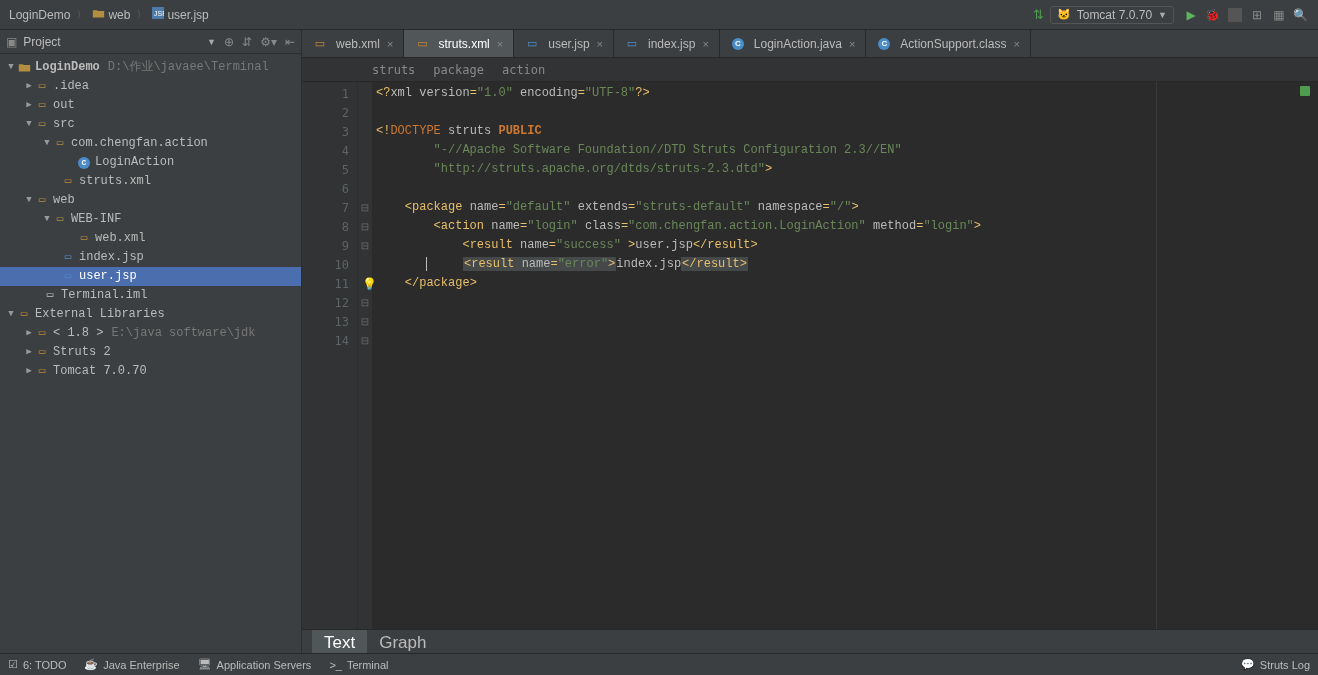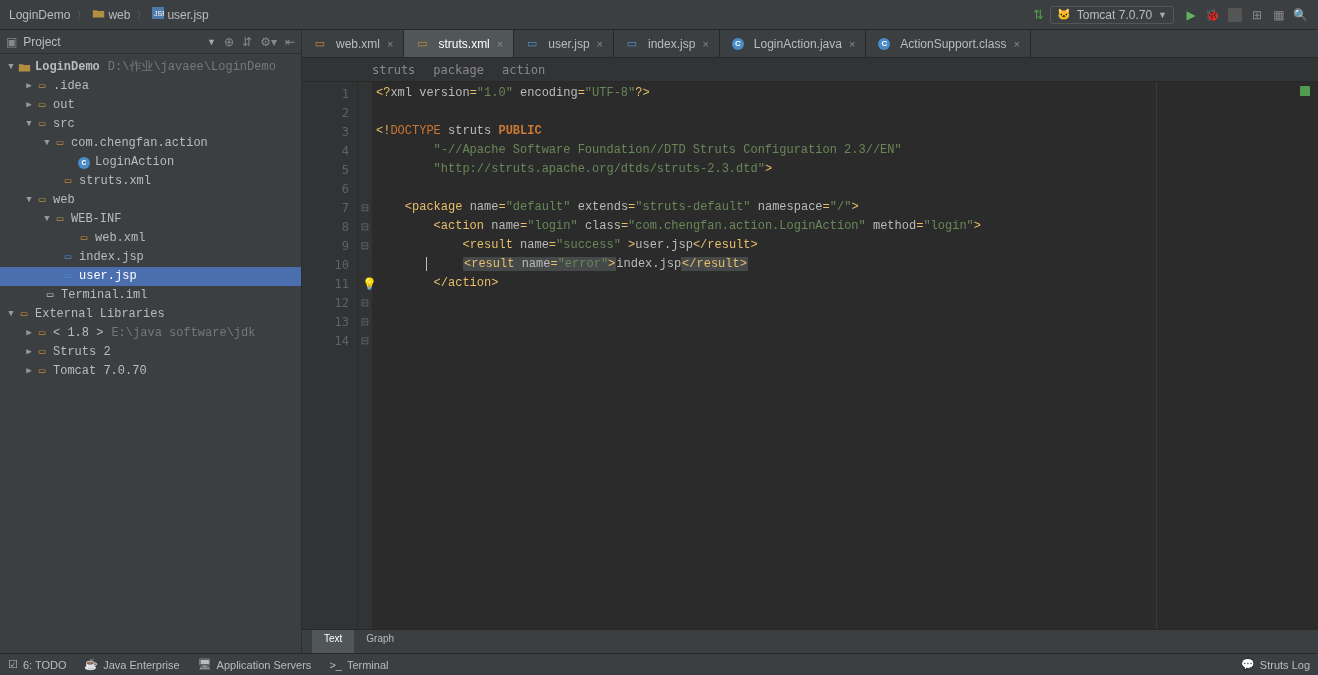--- a/index.html
+++ b/index.html
@@ -220,21 +220,21 @@
 .bottom-tabs {
   height:24px;
   background:#3c3f41;
   border-top:1px solid #282828;
   display:flex;
   padding:0 10px;
 }
 .btab {
   padding:3px 12px;
   color:#bbb;
-  font-size:10px;
+  font-size:17px;
 }
 .btab.active { background:#515658; color:#fff; }
 .statusbar {
   height:22px;
   background:#3c3f41;
   border-top:1px solid #282828;
   display:flex;
   align-items:center;
   padding:0 8px;
   gap:18px;
@@ -308,21 +308,21 @@
     <div class="tree">
       <div class="tree-node">
           <span class="tree-indent" style="width:6px"></span>
           <span class="tw">▼</span>
           <span class="fico">
             <svg class="folder-svg" viewBox="0 0 16 12">
               <path d="M1 2 h5 l1 1 h8 v8 h-14 z" fill="#b28f40"></path>
             </svg>
           </span>
           <b>LoginDemo</b>
-          <span class="node-path">D:\作业\javaee\LoginDemo</span>
+          <span class="node-path">D:\作业\javaee\Terminal</span>
         </div>
       <div class="tree-node">
           <span class="tree-indent" style="width:24px"></span>
           <span class="tw">▶</span>
           <span class="fico fld">▭</span>
           <span>.idea</span>
         </div>
       <div class="tree-node">
           <span class="tree-indent" style="width:24px"></span>
           <span class="tw">▶</span>
@@ -495,21 +495,21 @@
 <div class="code-line"><span class="tag-br">&lt;?</span><span class="xml-decl">xml version</span><span class="tag-br">=</span><span class="str">"<span>1.0</span>"</span> <span class="xml-decl">encoding</span><span class="tag-br">=</span><span class="str">"<span>UTF-8</span>"</span><span class="tag-br">?&gt;</span></div>
 <div class="code-line"></div>
 <div class="code-line"><span class="tag-br">&lt;!</span><span class="doctype">DOCTYPE</span> <span class="xml-decl">struts</span> <span class="kw-public">PUBLIC</span></div>
 <div class="code-line">        <span class="str">"<span>-//Apache Software Foundation//DTD Struts Configuration 2.3//EN</span>"</span></div>
 <div class="code-line">        <span class="str">"<span>http://struts.apache.org/dtds/struts-2.3.dtd</span>"</span><span class="tag-br">&gt;</span></div>
 <div class="code-line"></div>
 <div class="code-line">    <span class="tag-br">&lt;</span><span class="tag">package</span> <span class="attr-name">name</span><span class="tag-br">=</span><span class="str">"<span>default</span>"</span> <span class="attr-name">extends</span><span class="tag-br">=</span><span class="str">"<span>struts-default</span>"</span> <span class="attr-name">namespace</span><span class="tag-br">=</span><span class="str">"<span>/</span>"</span><span class="tag-br">&gt;</span></div>
 <div class="code-line">        <span class="tag-br">&lt;</span><span class="tag">action</span> <span class="attr-name">name</span><span class="tag-br">=</span><span class="str">"<span>login</span>"</span> <span class="attr-name">class</span><span class="tag-br">=</span><span class="str">"<span>com.chengfan.action.LoginAction</span>"</span> <span class="attr-name">method</span><span class="tag-br">=</span><span class="str">"<span>login</span>"</span><span class="tag-br">&gt;</span></div>
 <div class="code-line">            <span class="tag-br">&lt;</span><span class="tag">result</span> <span class="attr-name">name</span><span class="tag-br">=</span><span class="str">"<span>success</span>" </span><span class="tag-br">&gt;</span><span>user.jsp</span><span class="tag-br">&lt;/</span><span class="tag">result</span><span class="tag-br">&gt;</span></div>
 <div class="code-line"><span class="cursor-caret"></span>     <span class="bg-sel"><span class="tag-br">&lt;</span><span class="tag">result</span> <span class="attr-name">name</span><span class="tag-br">=</span><span class="str">"<span>error</span>"</span><span class="tag-br">&gt;</span></span><span>index.jsp</span><span class="bg-sel"><span class="tag-br">&lt;/</span><span class="tag">result</span><span class="tag-br">&gt;</span></span></div>
-<div class="code-line">        <span class="tag-br">&lt;/</span><span class="tag">action</span><span class="tag-br">&gt;</span></div>
+<div class="code-line">    <span class="tag-br">&lt;/</span><span class="tag">package</span><span class="tag-br">&gt;</span></div>
       </div>
     </div>
     <div class="bottom-tabs">
       <div class="btab active">Text</div>
       <div class="btab">Graph</div>
     </div>
   </div>
 </div>
 
 <div class="statusbar">

